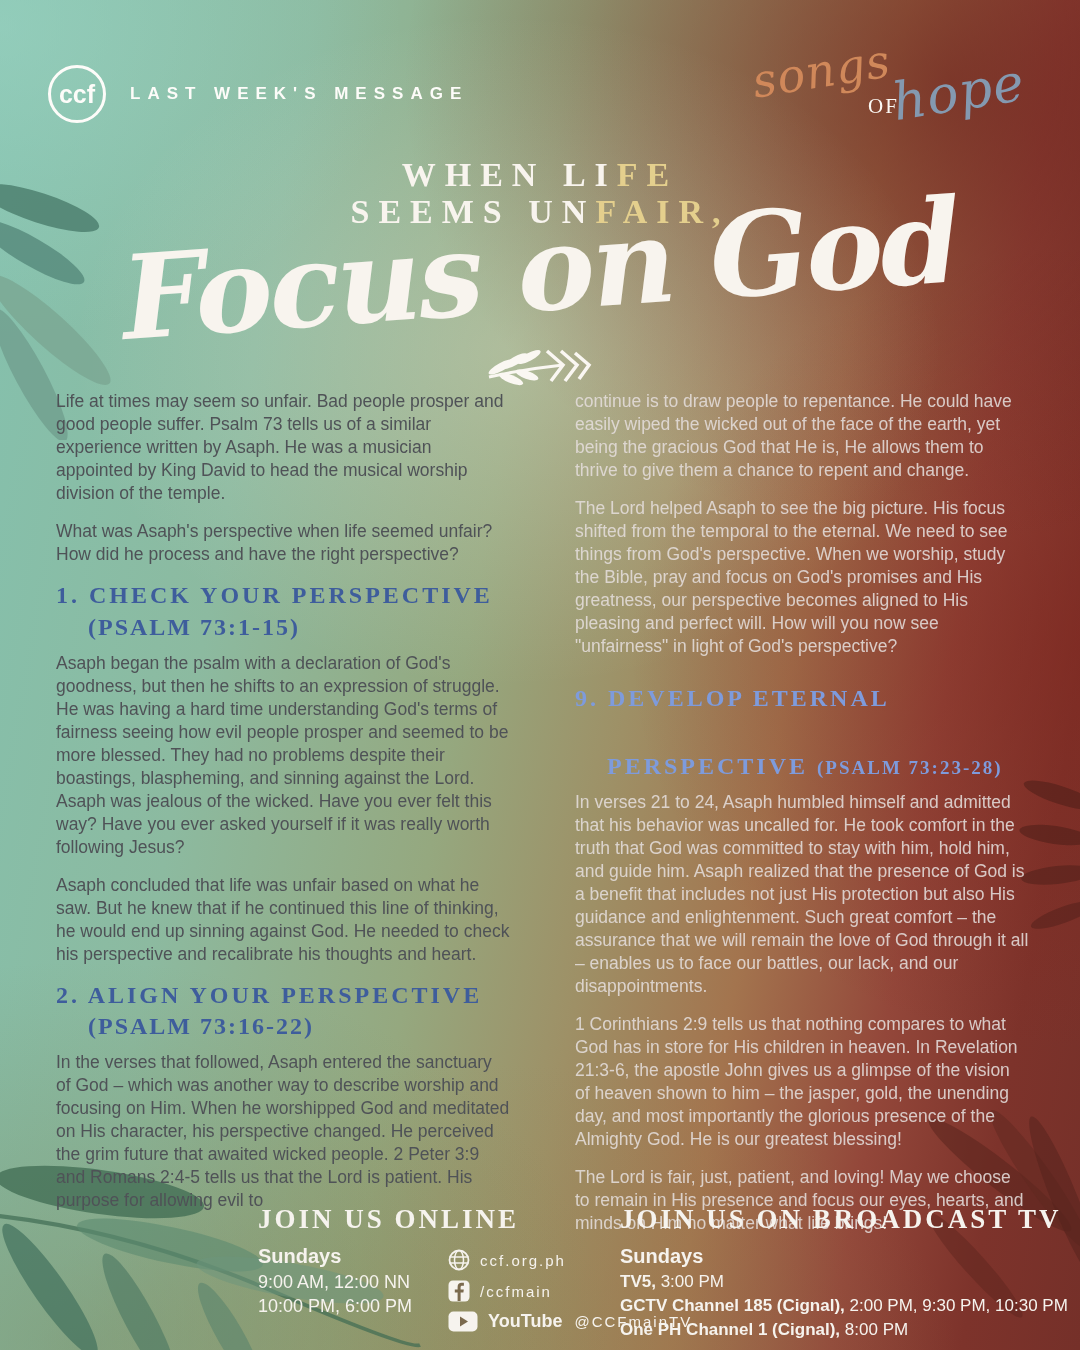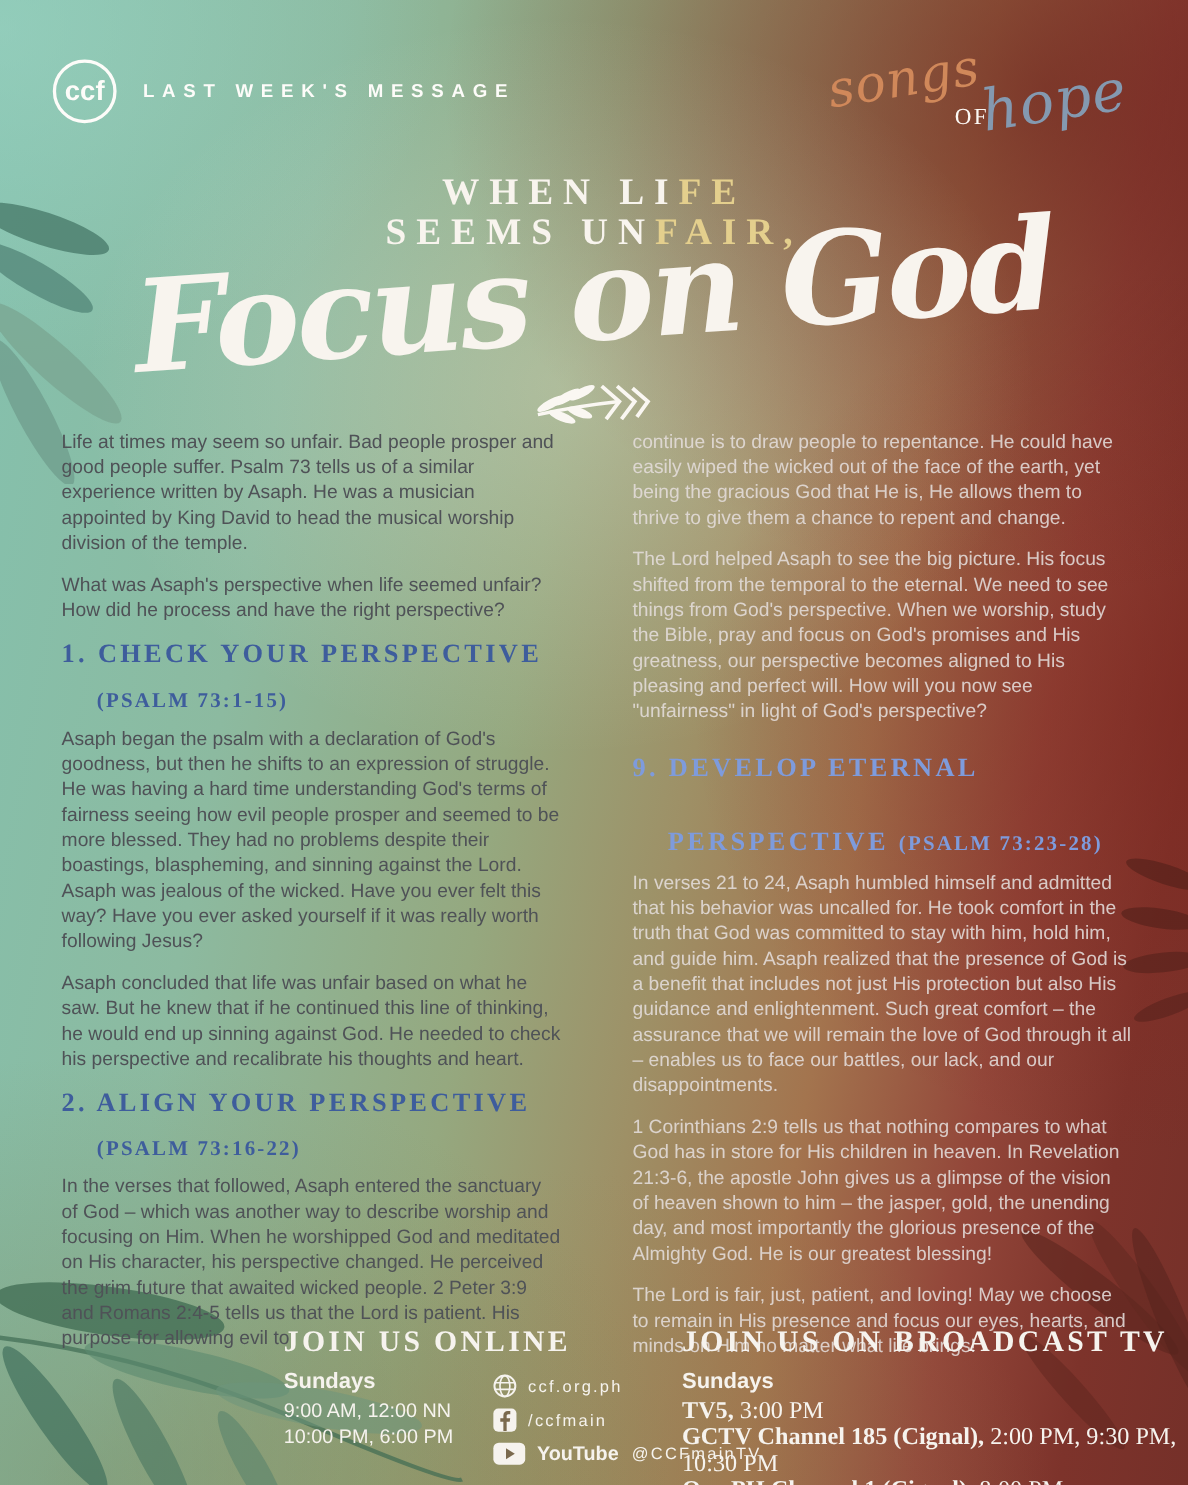--- a/index.html
+++ b/index.html
@@ -10,21 +10,21 @@
       radial-gradient(ellipse 620px 480px at 47% 26%, rgba(236,234,219,0.30), rgba(236,234,219,0) 70%),
       radial-gradient(ellipse 560px 430px at 0% 2%, rgba(158,214,197,0.55), rgba(158,214,197,0) 72%),
       radial-gradient(ellipse 760px 640px at 88% 6%, rgba(104,28,24,0.62), rgba(104,28,24,0) 72%),
       radial-gradient(ellipse 640px 560px at 101% 48%, rgba(128,38,30,0.55), rgba(128,38,30,0) 72%),
       radial-gradient(ellipse 700px 520px at 8% 100%, rgba(120,134,92,0.45), rgba(120,134,92,0) 75%),
       radial-gradient(ellipse 620px 420px at 46% 102%, rgba(146,134,84,0.40), rgba(146,134,84,0) 75%),
       linear-gradient(100deg,#84c1ae 0%,#8cbaa0 24%,#95a87f 44%,#9e9066 57%,#a3744e 69%,#93473a 81%,#7d332b 91%,#753029 100%);
   }
 
   
-  .header{position:absolute;left:48px;top:54px;display:flex;align-items:center;gap:24px;}
+  .header{position:absolute;left:48px;top:65px;display:flex;align-items:center;gap:24px;}
   .ccf-logo{width:52px;height:52px;border:3.5px solid #fdfcf9;border-radius:50%;
     display:flex;align-items:center;justify-content:center;color:#fdfcf9;
     font-weight:bold;font-size:25px;letter-spacing:0;line-height:1;}
   .kicker{color:#fdfcf9;font-weight:bold;font-size:17px;letter-spacing:7px;}
 
   
   .soh{position:absolute;right:58px;top:40px;width:270px;height:110px;}
   .soh .songs{position:absolute;left:0;top:4px;font-family:"DejaVu Serif",serif;font-style:italic;
     font-size:46px;transform:rotate(-9deg);letter-spacing:1px;}
   .soh .of{position:absolute;left:116px;top:54px;font-family:"Liberation Serif",serif;
@@ -41,37 +41,37 @@
     font-size:116px;line-height:0.9;margin-top:-14px;transform:rotate(-4deg);letter-spacing:-3px;}
   .laurel{margin-top:22px;}
 
   
   .col{position:absolute;top:390px;width:454px;font-size:17.5px;line-height:23px;}
   .col-left{left:56px;color:#4f5257;}
   .col-right{left:575px;color:rgba(228,221,219,0.88);}
   .col p{margin:0 0 15px 0;}
   .sec-h{font-family:"Liberation Serif",serif;font-weight:bold;letter-spacing:3px;
     font-size:24px;line-height:1.2;margin:8px 0 10px 0;}
-  .sec-h .ref{display:block;font-size:19px;letter-spacing:2px;padding-left:32px;margin-top:17px;}
+  .sec-h .ref{display:block;font-size:24px;letter-spacing:2px;padding-left:32px;margin-top:3px;}
   .sec-h .ref-inline{font-size:19px;letter-spacing:2px;}
   .sec-h .l2{display:block;padding-left:32px;margin-top:39px;}
   .h-blue{color:#3e5d9c;}
   .h-blue-light{color:#7e9bdc;}
 
   
   .footer-online{position:absolute;left:258px;top:1204px;color:#f6f3ee;}
   .footer-tv{position:absolute;left:620px;top:1204px;color:#f6f3ee;}
   .f-head{font-family:"Liberation Serif",serif;font-weight:bold;font-size:27px;letter-spacing:3px;margin-bottom:10px;}
   .f-cols{display:flex;gap:36px;}
   .f-day{font-weight:bold;font-size:20px;margin-bottom:2px;}
   .f-line{font-size:18px;line-height:24px;}
   .f-links{padding-top:4px;}
   .f-link{display:flex;align-items:center;gap:10px;margin-bottom:9px;font-size:15px;letter-spacing:2px;}
   .f-link .yt-word{font-weight:bold;font-size:18px;letter-spacing:0;margin-right:2px;}
-  .tv-line{font-size:22px;line-height:24px;font-family:Liberation Serif, serif;}
+  .tv-line{font-size:17px;line-height:24px;}
   .tv-line b{font-weight:bold;}
 
   svg{display:block;}
   .deco{position:absolute;pointer-events:none;}
 </style>
 </head>
 <body>
 
 <div class="page">
 

